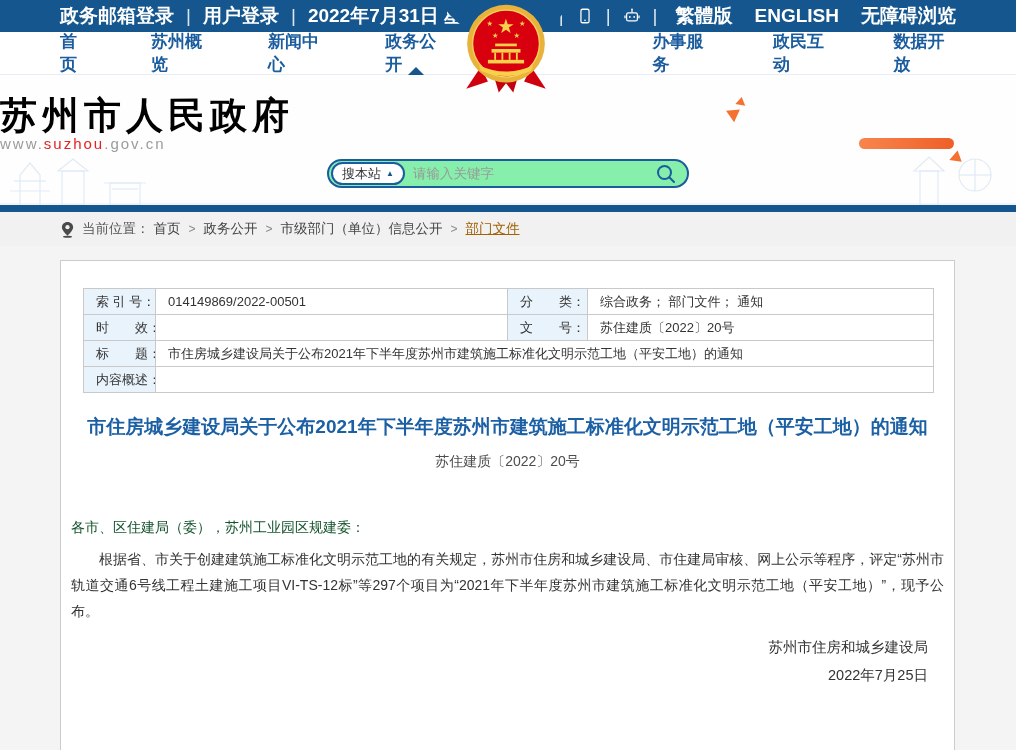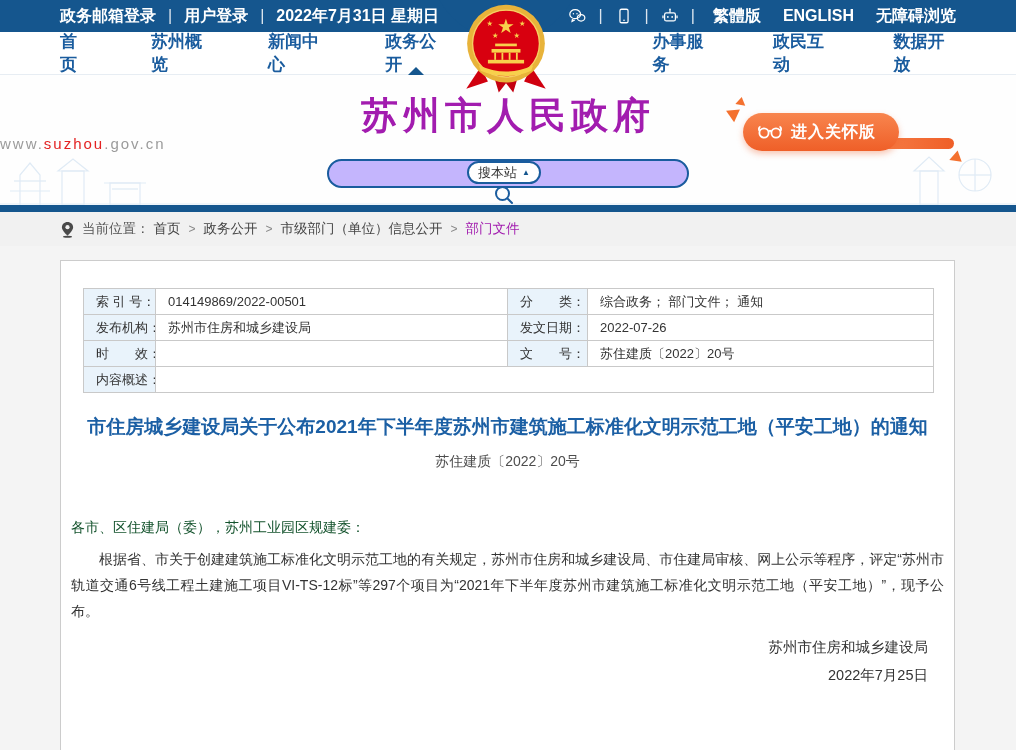--- a/index.html
+++ b/index.html
@@ -4,21 +4,21 @@
 <style>
   * { margin:0; padding:0; box-sizing:border-box; }
   html,body { width:1016px; height:750px; }
   body { font-family:"Liberation Sans","DejaVu Sans",sans-serif; background:#fff; position:relative; overflow:hidden; }
 
   .page { position:absolute; inset:0; }
 
   
   .topbar { position:absolute; top:0; left:0; right:0; height:32px; background:#15568e; z-index:5; }
   .topbar-inner { height:100%; padding:0 60px; display:flex; align-items:center; justify-content:space-between; }
-  .topbar-left, .topbar-right { display:flex; align-items:center; color:#fff; font-size:16px; font-weight:600;justify-content:space-between; }
+  .topbar-left, .topbar-right { display:flex; align-items:center; color:#fff; font-size:19px; font-weight:600;justify-content:space-between; }
   .topbar a { color:#fff; text-decoration:none; cursor:pointer; }
   .tsep { margin:0 12px; opacity:.85; font-weight:400; }
   .tb-icon { width:18px; height:18px; display:inline-block; vertical-align:middle; }
   .tb-link { margin-left:22px; }
   .topbar-right .tb-icon-wrap { display:flex; align-items:center; }
 
   
   .navbar { position:absolute; top:32px; left:0; right:0; height:43px; background:#fff; border-bottom:1px solid #e7edf3; z-index:4; }
   .navbar-inner { height:100%; padding:4px 60px; display:flex; align-items:center; }
   .nav-group { display:flex; align-items:center; }
@@ -30,26 +30,26 @@
                border-left:8px solid transparent; border-right:8px solid transparent; border-bottom:8px solid #15568e; }
 
   
   .emblem-wrap { position:absolute; left:458px; top:0; width:96px; height:96px; z-index:6; }
   .emblem-bulge { position:absolute; left:-27px; top:-110px; width:150px; height:150px; border-radius:50%; background:#15568e; }
   .emblem-svg { position:absolute; left:0; top:2px; width:96px; height:94px; }
 
   
   .header-band { position:absolute; top:75px; left:0; right:0; height:130px; background:#fefefe; overflow:hidden; }
   .skyline { position:absolute; bottom:0; left:0; width:1016px; height:64px; opacity:.55; }
-  .site-logo { position:absolute; top:16px; left:0; right:0; text-align:center; font-size:37px; font-weight:bold;
-               color:#a21caf; letter-spacing:5px; }
+  .site-logo { position:absolute; top:16px; left:0; right:0; font-size:37px; font-weight:bold;
+               color:#000000; letter-spacing:5px; }
   .site-url { position:absolute; top:60px; left:0; right:0; text-align:left; font-size:15px; color:#9b9b9b; letter-spacing:2px; }
   .site-url .hl { color:#e32222; }
   .search-pill { position:absolute; top:84px; left:327px; width:362px; height:29px; border:2px solid #1a5c9e;
-                 border-radius:16px; background:#c4b5fd; display:flex; align-items:center; padding:0 10px 0 2px;flex-direction:column; }
+                 border-radius:16px; background:#86efac; display:flex; align-items:center; padding:0 10px 0 2px; }
   .scope-chip { display:flex; align-items:center; border:2px solid #1a5c9e; border-radius:13px; height:23px;
                 padding:0 9px; font-size:13px; color:#333; cursor:pointer; flex:none; background:#fff; }
   .scope-caret { font-size:8px; color:#15568e; margin-left:5px; }
   .search-input { flex:1; border:none; outline:none; font-size:13.5px; color:#333; margin-left:8px; background:transparent;
                   font-family:"Liberation Sans","DejaVu Sans",sans-serif; }
   .search-input::placeholder { color:#999; }
   .search-btn { flex:none; width:22px; height:22px; cursor:pointer; background:none; border:none; padding:0; }
 
   .care-wrap { position:absolute; top:25px; right:62px; width:225px; height:70px; }
   .care-btn { position:absolute; left:14px; top:13px; width:156px; height:38px; border-radius:19px;
@@ -65,21 +65,21 @@
 
   
   .blue-stripe { position:absolute; top:205px; left:0; right:0; height:7px; background:#15568e; }
 
   
   .breadcrumb { position:absolute; top:212px; left:0; right:0; height:34px; background:#f1f1f1; display:flex;
                 align-items:center; padding:8px 60px; font-size:13.5px; color:#555; }
   .crumb-pin { width:15px; height:17px; margin-right:7px; }
   .crumb-label { color:#555; margin-right:4px; }
   .crumb-link { color:#444; text-decoration:none; cursor:pointer; }
-  .crumb-link.current { color:#a21caf; }
+  .crumb-link.current { color:#a16207;text-decoration:underline; }
   .csep { margin:0 8px; color:#888; font-size:12px; }
 
   
   .main { position:absolute; top:246px; left:0; right:0; bottom:0; background:#f4f4f4; overflow:hidden; }
   .card { position:absolute; top:14px; left:60px; width:895px; height:540px; background:#fff; border:1px solid #ccc; }
 
   table.meta { border-collapse:collapse; margin:27px 0 0 22px; width:850px; table-layout:fixed; font-size:13px; color:#333; }
   table.meta td { border:1px solid #c9c9c9; height:26px; padding:2px 8px 2px 12px; overflow:hidden; white-space:nowrap; }
   td.mlabel { background:#e9f3fb; width:72px; }
   td.mlabel2 { background:#e9f3fb; width:80px; }
@@ -209,43 +209,34 @@
       <path d="M0,63 L1016,63"></path>
     </svg>
     <div class="site-logo">苏州市人民政府</div>
     <div class="site-url"><span>www.</span><span class="hl">suzhou</span><span>.gov.cn</span></div>
 
     <div class="search-pill">
       <div class="scope-chip">
         <span>搜本站</span>
         <span class="scope-caret">▲</span>
       </div>
+      <input class="search-input" placeholder="请输入关键字" style="">
       <button class="search-btn">
         <svg viewBox="0 0 22 22" width="22" height="22" fill="none" stroke="#1a5c9e" stroke-width="2">
           <circle cx="9.5" cy="9.5" r="6.5"></circle>
             <line x1="14.5" y1="14.5" x2="19" y2="19" stroke-linecap="round"></line>
         </svg>
       </button>
     </div>
 
     <div class="care-wrap">
       <span class="deco-tri a"></span>
       <span class="deco-tri b"></span>
       <span class="deco-tri c"></span>
       <div class="care-tail"></div>
-      <div class="care-btn">
-        <svg width="26" height="16" viewBox="0 0 26 16" fill="none" stroke="#fff" stroke-width="1.8">
-          <circle cx="7" cy="9" r="4.6"></circle>
-            <circle cx="19" cy="9" r="4.6"></circle>
-          <path d="M11.6,8 Q13,5.4 14.4,8"></path>
-            <path d="M2.4,7 Q1,3.5 3.5,2.5"></path>
-            <path d="M23.6,7 Q25,3.5 22.5,2.5"></path>
-        </svg>
-        <span class="care-label">进入关怀版</span>
-      </div>
     </div>
   </div>
 
   <div class="blue-stripe"></div>
 
   <div class="breadcrumb">
     <svg class="crumb-pin" viewBox="0 0 15 17">
       <path d="M7.5,1 C4.3,1 1.9,3.4 1.9,6.4 C1.9,9.6 7.5,14.5 7.5,14.5 C7.5,14.5 13.1,9.6 13.1,6.4 C13.1,3.4 10.7,1 7.5,1 Z" fill="#4a4a4a"></path>
       <circle cx="7.5" cy="6.2" r="2.1" fill="#f1f1f1"></circle>
       <ellipse cx="7.5" cy="15.8" rx="4.5" ry="1" fill="#4a4a4a"></ellipse>
@@ -271,30 +262,28 @@
             <col style="width:346px">
           </colgroup>
         <tbody>
             <tr>
           <td class="mlabel">索 引 号：</td>
           <td class="mval">014149869/2022-00501</td>
           <td class="mlabel2">分　　类：</td>
           <td class="mval">综合政务； 部门文件； 通知</td>
         </tr>
         <tr>
-          <td class="mlabel">发布机构：</td>
-          <td class="mval">苏州市住房和城乡建设局</td>
-          <td class="mlabel2">发文日期：</td>
-          <td class="mval">2022-07-26</td>
-        </tr>
-        <tr>
           <td class="mlabel">时　　效：</td>
           <td class="mval"></td>
           <td class="mlabel2">文　　号：</td>
           <td class="mval">苏住建质〔2022〕20号</td>
+        </tr>
+        <tr>
+          <td class="mlabel">标　　题：</td>
+          <td class="mval" colspan="3">市住房城乡建设局关于公布2021年下半年度苏州市建筑施工标准化文明示范工地（平安工地）的通知</td>
         </tr>
         <tr>
           <td class="mlabel">内容概述：</td>
           <td class="mval" colspan="3"></td>
         </tr>
       </tbody>
         </table>
 
       <h1 class="article-title">市住房城乡建设局关于公布2021年下半年度苏州市建筑施工标准化文明示范工地（平安工地）的通知</h1>
       <div class="doc-number">苏住建质〔2022〕20号</div>

